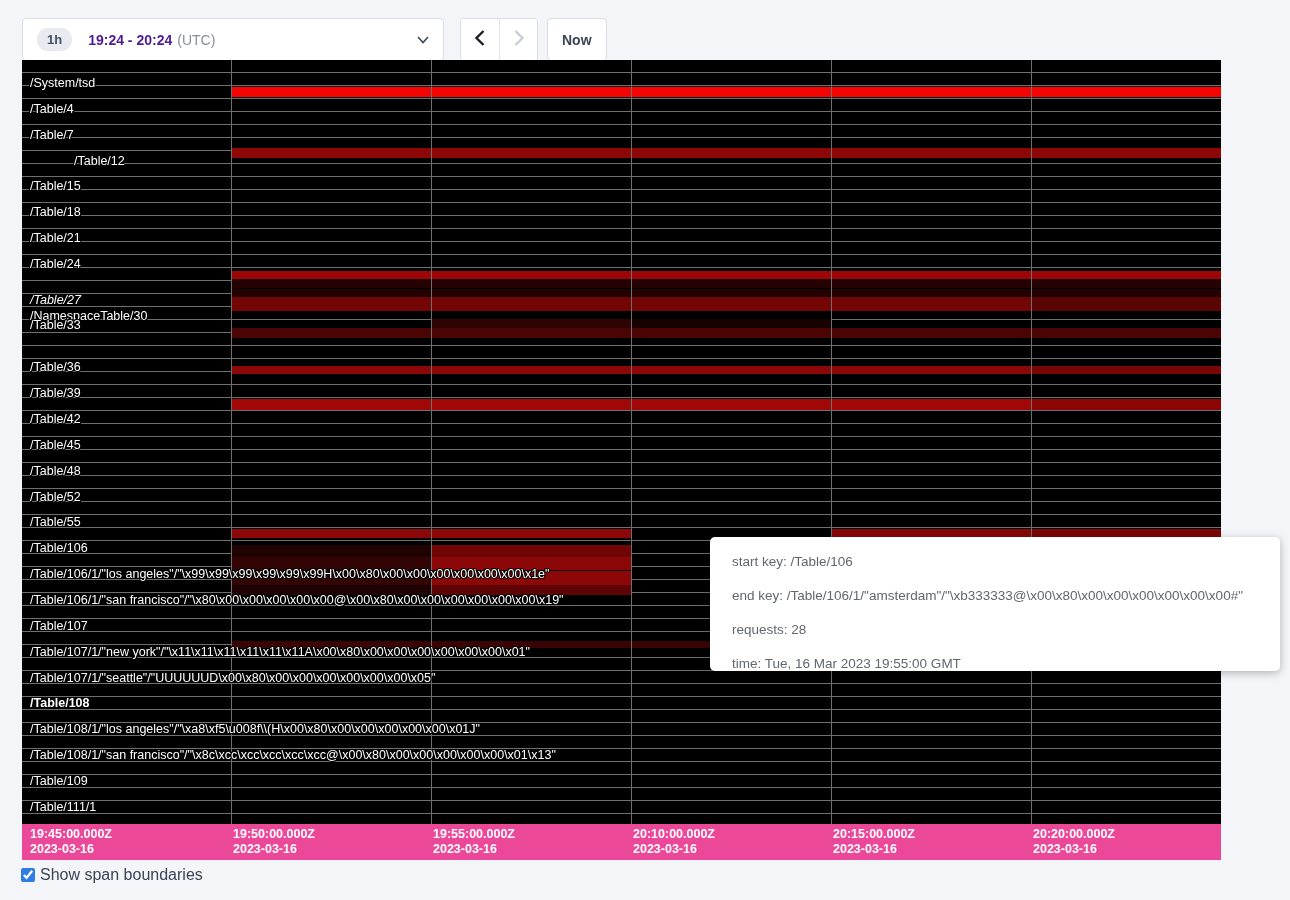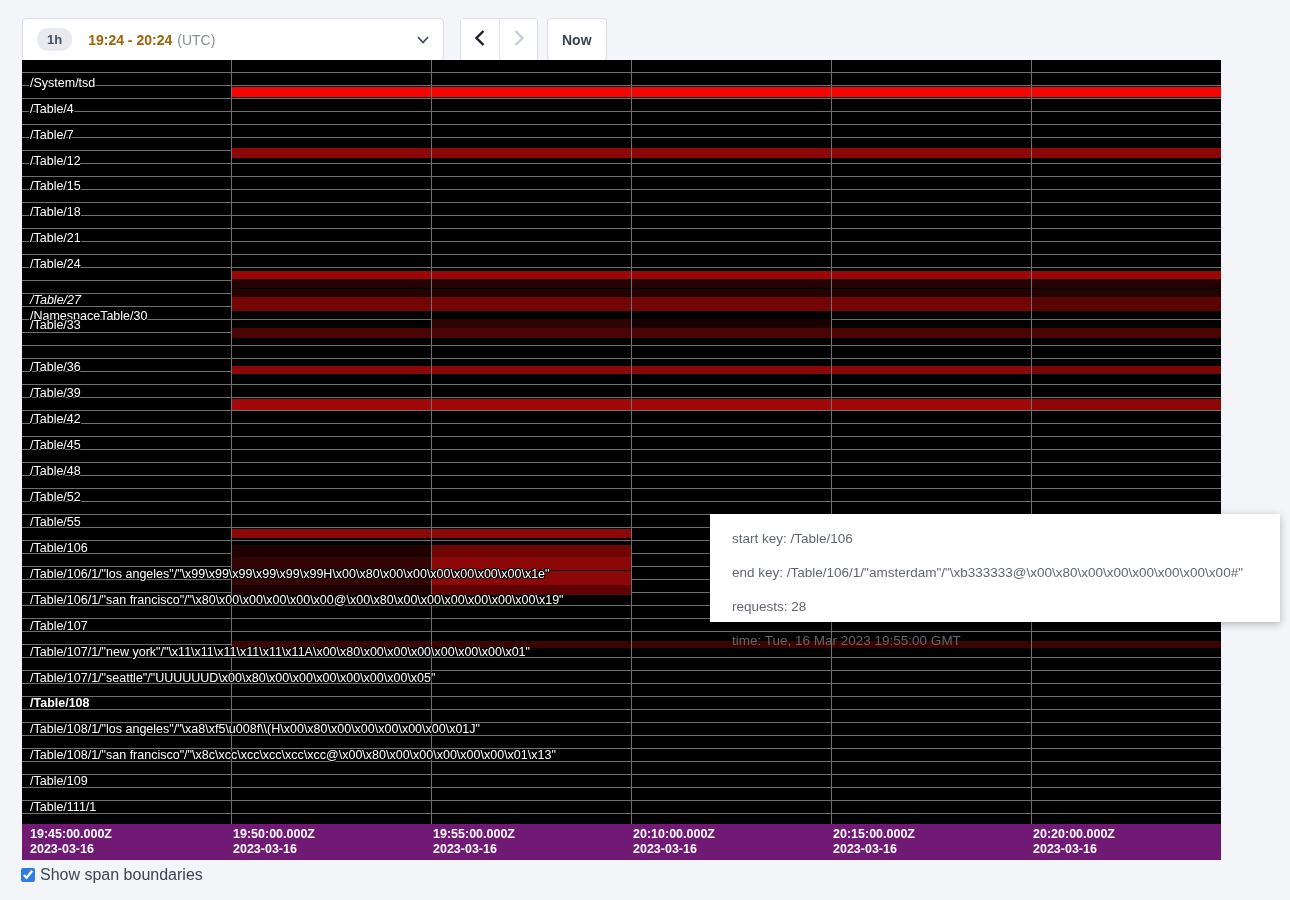--- a/index.html
+++ b/index.html
@@ -6,50 +6,50 @@
   body { background:#f4f5f9; font-family:"Liberation Sans", sans-serif; }
   .page { position:relative; width:1290px; height:900px; background:#f4f5f9; overflow:hidden; }
 
   
   .toolbar { position:absolute; left:0; top:0; width:100%; height:60px; }
   .time-select { position:absolute; left:22px; top:18px; width:422px; height:43px;
     background:#fff; border:1px solid #dcdde6; border-radius:4px;
     display:flex; align-items:center; padding:0 14px; cursor:pointer; }
   .range-badge { background:#e9eaf0; color:#475064; font-size:13px; font-weight:bold;
     padding:4px 10px; border-radius:11px; margin-right:16px; }
-  .range-text { font-size:14px; font-weight:bold; color:#a16207; }
+  .range-text { font-size:14px; font-weight:bold; color:#4c1d95; }
   .range-suffix { font-size:14px; color:#8a8f9b; margin-left:5px; }
   .select-caret { margin-left:auto; display:flex; align-items:center; color:#3e4656; }
   .nav-group { position:absolute; left:460px; top:18px; height:43px; display:flex;
     border:1px solid #dcdde6; border-radius:4px; background:#fff; overflow:hidden; }
   .nav-btn { width:38px; height:100%; display:flex; align-items:center; justify-content:center;
     background:#fff; border:none; cursor:pointer; }
   .nav-btn + .nav-btn { border-left:1px solid #e4e5ec; }
   .nav-btn.prev { color:#1c2128; }
   .nav-btn.next { color:#c9cdd6; cursor:default; }
   .now-btn { position:absolute; left:547px; top:18px; height:43px; min-width:55px;
     background:#fff; border:1px solid #dcdde6; border-radius:4px;
     font-size:14px; font-weight:bold; color:#3a4453; padding:0 14px; cursor:pointer;
     font-family:"Liberation Sans", sans-serif; }
 
   
   .heatmap { position:absolute; left:22px; top:60px; width:1199px; height:800px;
-    background:#701a75; cursor:crosshair; }
+    background:#ec4899; cursor:crosshair; }
   .hm-rows { position:absolute; left:0; top:0; width:100%; height:764px;
     background:repeating-linear-gradient(to bottom, #000 0px, #000 12px, #6f6f6f 12px, #6f6f6f 13px); }
   .hm-band { position:absolute; }
   .hm-vline { position:absolute; top:0; width:1px; height:764px; background:#6f6f6f; }
   .hm-label { position:absolute; left:8px; color:#fff; font-size:12.5px; white-space:nowrap;
     text-shadow:1px 0 0 #000, -1px 0 0 #000, 0 1px 0 #000, 0 -1px 0 #000, 1px 1px 0 #000, -1px -1px 0 #000; }
   .hm-axis { position:absolute; top:764px; height:36px; color:#fff; font-size:12.5px;
     font-weight:bold; line-height:15px; white-space:nowrap; padding-top:3px; }
 
   
-  .tooltip { position:absolute; left:710px; top:514px; width:570px; height:108px;
-    background:#fff; border-radius:0; box-shadow:0 2px 8px rgba(0,0,0,0.28);
+  .tooltip { position:absolute; left:710px; top:537px; width:570px; height:134px;
+    background:#fff; border-radius:5px; box-shadow:0 2px 8px rgba(0,0,0,0.28);
     padding:8px 22px; z-index:5; }
   .tooltip-line { font-size:13.5px; color:#61666f; line-height:34px; white-space:nowrap; }
 
   
   .footer { position:absolute; left:21px; top:866px; display:flex; align-items:center; }
   .footer input[type="checkbox"] { width:14px; height:14px; accent-color:#2f7de1; cursor:pointer; }
   .footer label { font-size:16px; color:#3a4453; margin-left:5px; }
 </style>
 </head>
 <body>
@@ -116,21 +116,21 @@
         <div class="hm-band" style="left: 209px; top: 581px; width: 990px; height: 7px; background: rgb(58, 4, 4);"></div>
       </div>
   <div class="hm-vline" style="left: 209px;"></div>
       <div class="hm-vline" style="left: 409px;"></div>
       <div class="hm-vline" style="left: 609px;"></div>
       <div class="hm-vline" style="left: 809px;"></div>
       <div class="hm-vline" style="left: 1009px;"></div>
       <div class="hm-label" style="top: 16px;">/System/tsd</div>
       <div class="hm-label" style="top: 42px;">/Table/4</div>
       <div class="hm-label" style="top: 68px;">/Table/7</div>
-      <div class="hm-label" style="top: 94px;">/Table/12</div>
+      <div class="hm-label" style="top: 94px; margin-left: 44px;">/Table/12</div>
       <div class="hm-label" style="top: 119px;">/Table/15</div>
       <div class="hm-label" style="top: 145px;">/Table/18</div>
       <div class="hm-label" style="top: 171px;">/Table/21</div>
       <div class="hm-label" style="top: 197px;">/Table/24</div>
       <div class="hm-label" style="top: 233px; font-style: italic;">/Table/27</div>
       <div class="hm-label" style="top: 249px;">/NamespaceTable/30</div>
       <div class="hm-label" style="top: 258px;">/Table/33</div>
       <div class="hm-label" style="top: 300px;">/Table/36</div>
       <div class="hm-label" style="top: 326px;">/Table/39</div>
       <div class="hm-label" style="top: 352px;">/Table/42</div>

